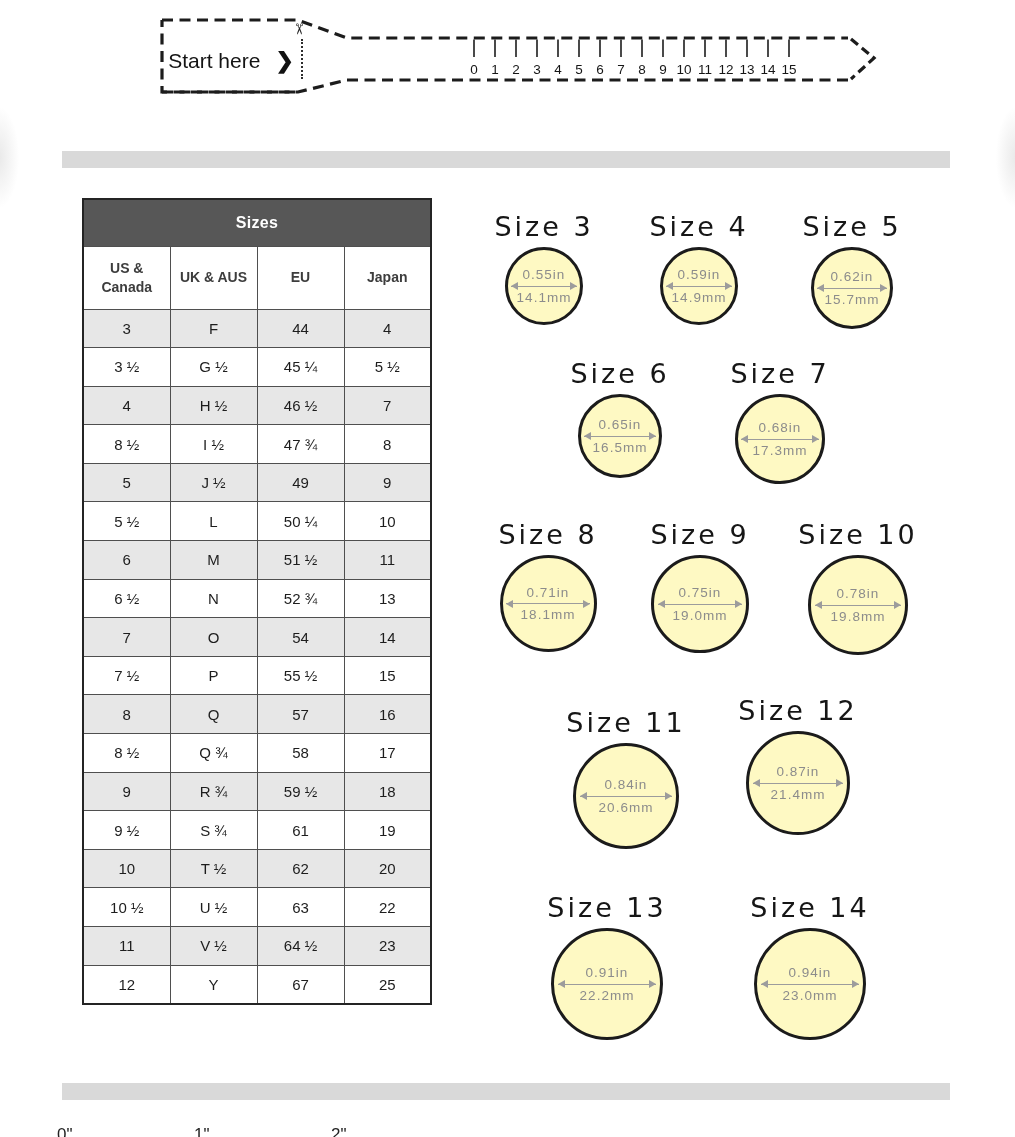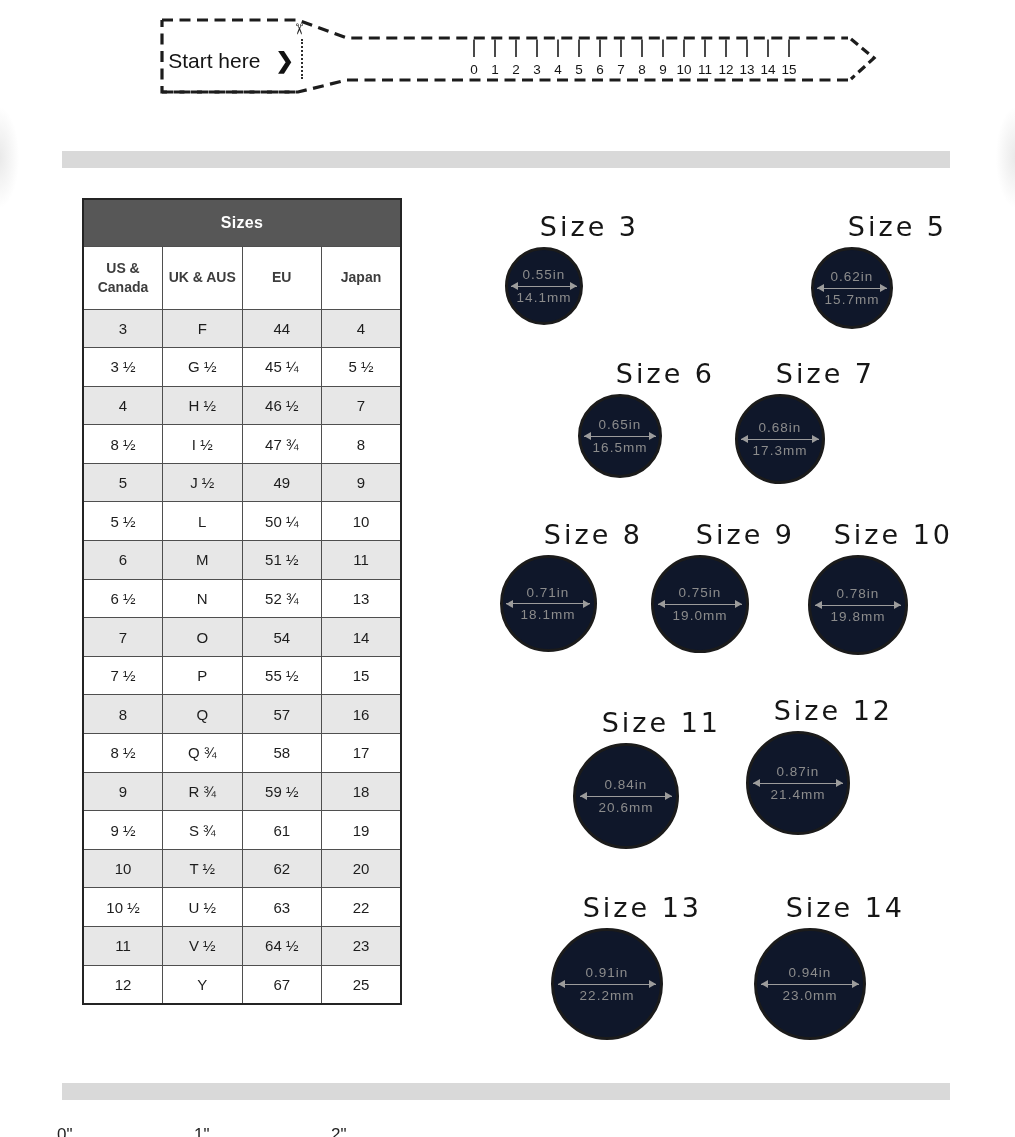--- a/index.html
+++ b/index.html
@@ -29,48 +29,48 @@
   .divider.top { top: 151px; }
   .divider.bottom { top: 1083px; }
 
   
   .curl { position: absolute; top: 105px; width: 30px; height: 105px; pointer-events: none; opacity: .55; }
   .curl.left  { left: -10px;  background: radial-gradient(ellipse at 30% 50%, rgba(140,140,140,.35), transparent 68%); }
   .curl.right { right: -10px; background: radial-gradient(ellipse at 70% 50%, rgba(140,140,140,.35), transparent 68%); }
 
   
   .size-table {
-    position: absolute; top: 198px; left: 82px; width: 320px;
+    position: absolute; top: 198px; left: 82px; width: 350px;
     border-collapse: collapse; table-layout: fixed;
     border: 2px solid #242424;
   }
   .size-table th, .size-table td {
     border: 1px solid #4f4f4f; text-align: center; vertical-align: middle; padding: 0 2px;
   }
   .tbl-title {
     height: 47px; background: var(--table-header-bg, #575757);
     color: #ffffff; font-size: 16px; font-weight: 700; letter-spacing: .3px;
   }
   .col-h {
     height: 63px; background: #ffffff; color: #3d3d3d;
     font-size: 14px; font-weight: 700; line-height: 1.35;
   }
   .size-table td { height: 38.6px; font-size: 15px; color: #1d1d1d; background: #ffffff; }
   .size-table tbody tr:nth-child(odd) td { background: var(--row-alt-bg, #e7e7e7); }
 
   
   .ring-guide { position: absolute; top: 0; left: 0; width: 1015px; height: 1137px; pointer-events: none; }
-  .ring-block { position: absolute; width: 190px; text-align: right; }
+  .ring-block { position: absolute; width: 190px; text-align: center; }
   .ring-title {
     font-family: "DejaVu Sans", sans-serif; font-size: 27px; letter-spacing: 3px;
     color: #161616; white-space: nowrap; line-height: 1.15;
   }
   .ring-circle {
     margin: 5px auto 0; border: 3px solid var(--ring-outline, #1b1b1b); border-radius: 50%;
-    background: #0f172a; display: flex; flex-direction: column; align-items: center; justify-content: center;
+    background: #fef9c3; display: flex; flex-direction: column; align-items: center; justify-content: center;
   }
   .dim-in, .dim-mm {
     font-size: 13.5px; color: var(--dimension-text, #8c8c8c);
     letter-spacing: 1px; line-height: 1.3; white-space: nowrap;
   }
   .dim-arrow { position: relative; width: 92%; height: 1px; background: #9c9c9c; margin: 2px 0; }
   .dim-arrow::before, .dim-arrow::after {
     content: ""; position: absolute; top: -3.5px;
     border-top: 4px solid transparent; border-bottom: 4px solid transparent;
   }
@@ -265,20 +265,28 @@
 
   <div class="ring-guide" id="ring-guide">
       <div class="ring-block" style="left: 449px; top: 211px;">
         <div class="ring-title">Size 3</div>
         <div class="ring-circle" style="width:78px;height:78px">
           <span class="dim-in">0.55in</span>
           <div class="dim-arrow"></div>
           <span class="dim-mm">14.1mm</span>
         </div>
       </div>
+      <div class="ring-block" style="left: 604px; top: 211px;">
+        <div class="ring-title">Size 4</div>
+        <div class="ring-circle" style="width:78px;height:78px">
+          <span class="dim-in">0.59in</span>
+          <div class="dim-arrow"></div>
+          <span class="dim-mm">14.9mm</span>
+        </div>
+      </div>
       <div class="ring-block" style="left: 757px; top: 211px;">
         <div class="ring-title">Size 5</div>
         <div class="ring-circle" style="width:82px;height:82px">
           <span class="dim-in">0.62in</span>
           <div class="dim-arrow"></div>
           <span class="dim-mm">15.7mm</span>
         </div>
       </div>
       <div class="ring-block" style="left: 525px; top: 358px;">
         <div class="ring-title">Size 6</div>

